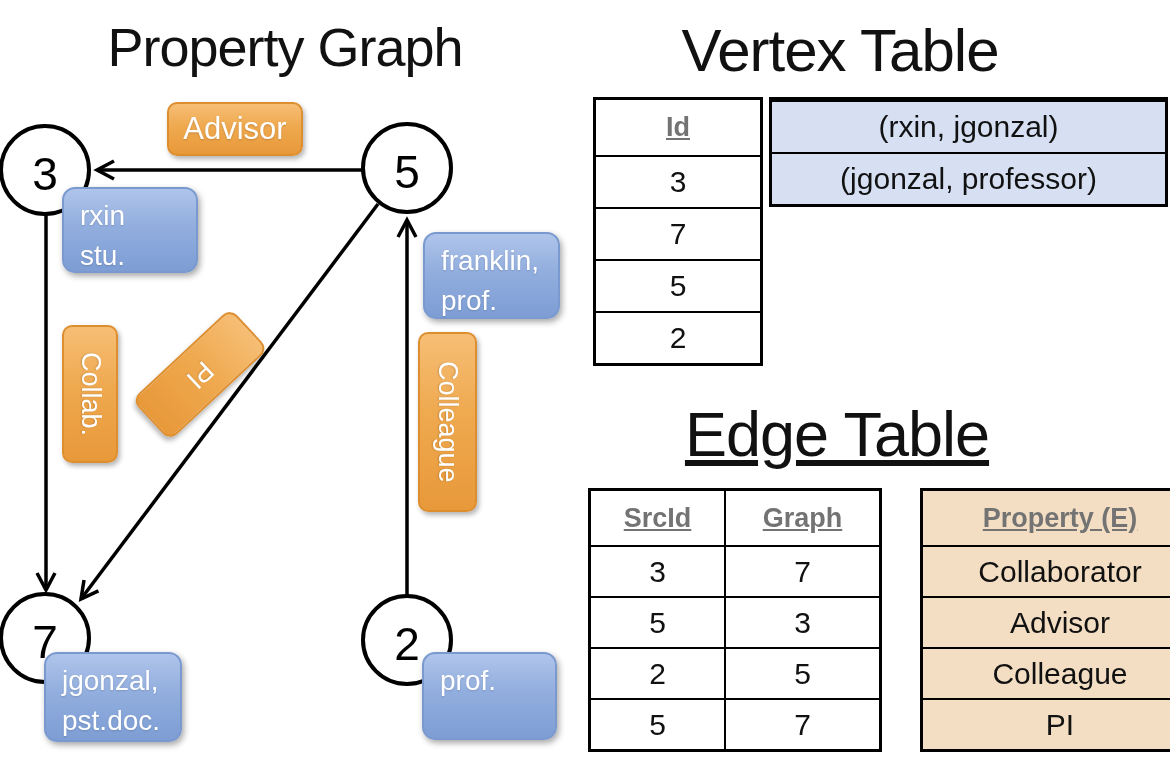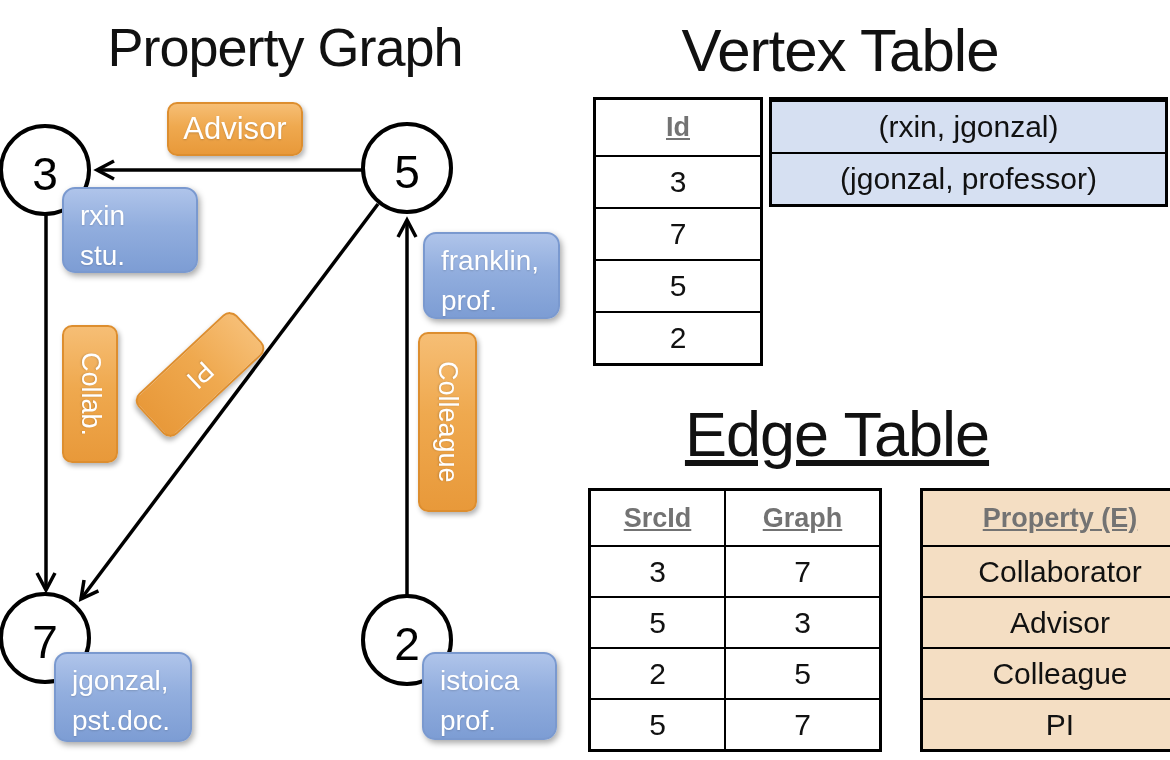--- a/index.html
+++ b/index.html
@@ -38,21 +38,21 @@
   .vertex-label{
     position:absolute;color:#fff;font-size:28px;line-height:40px;
     background:linear-gradient(180deg,#AFC4EA 0%,#92AEDE 45%,#7D9DD4 100%);
     border:2px solid #7A99CF;border-radius:13px;
     box-shadow:2px 3px 6px rgba(0,0,0,0.35);
     text-shadow:0 1px 2px rgba(0,0,0,0.15);
     padding:7px 0 0 16px;box-sizing:border-box;
   }
   .lbl-rxin{left:62px;top:187px;width:136px;height:86px;}
   .lbl-franklin{left:423px;top:188px;width:137px;height:87px;margin-top:44px;}
-  .lbl-jgonzal{left:54px;top:652px;width:138px;height:90px;}
+  .lbl-jgonzal{left:44px;top:652px;width:138px;height:90px;}
   .lbl-istoica{left:422px;top:652px;width:135px;height:88px;}
   .vertex-label span{display:block;}
 
   
   .tbl{position:absolute;display:flex;align-items:flex-start;}
   .tbl-col{border:3px solid #000;box-sizing:border-box;background:#fff;}
   .tbl-gap{width:6px;}
   .cell{
     display:grid;place-items:center;box-sizing:border-box;
     border-top:2px solid #000;white-space:nowrap;
@@ -118,21 +118,20 @@
   </div>
   <div class="vertex-label lbl-franklin">
     <span>franklin,</span>
     <span>prof.</span>
   </div>
   <div class="vertex-label lbl-jgonzal">
     <span>jgonzal,</span>
     <span>pst.doc.</span>
   </div>
   <div class="vertex-label lbl-istoica">
-    <span>istoica</span>
     <span>prof.</span>
   </div>
 
   <div class="tbl vtbl">
     <div class="tbl-col idcol">
       <div class="cell first h hdr">Id</div>
       <div class="cell val">3</div>
       <div class="cell val">7</div>
       <div class="cell val">5</div>
       <div class="cell val">2</div>

